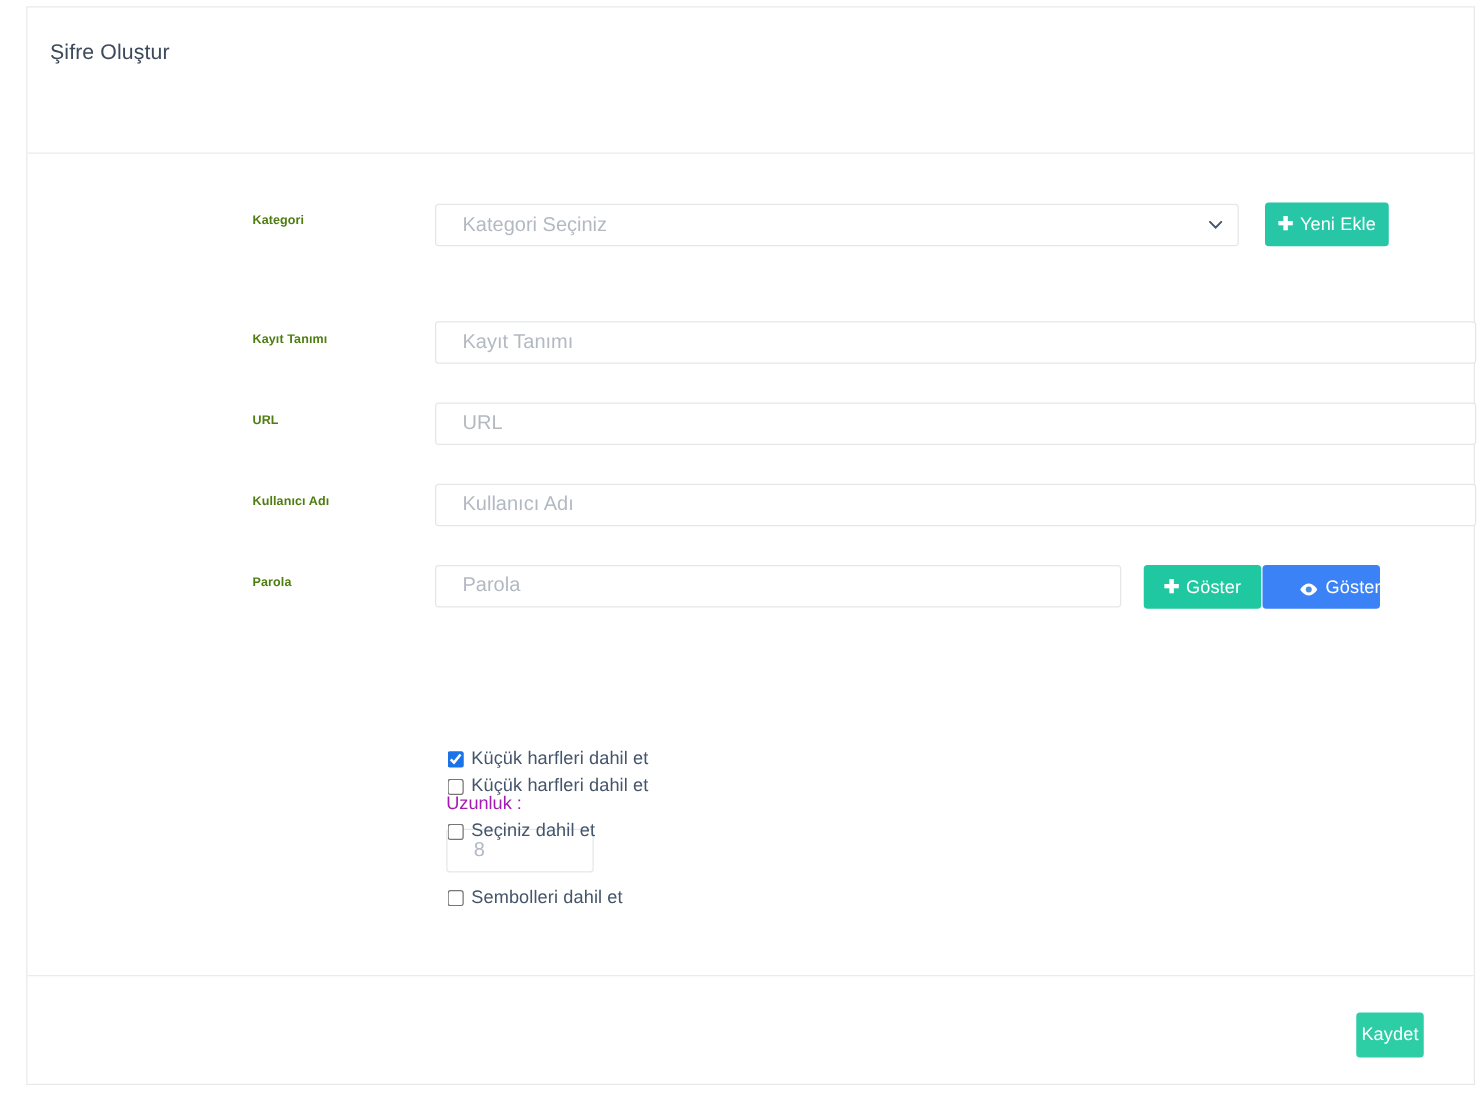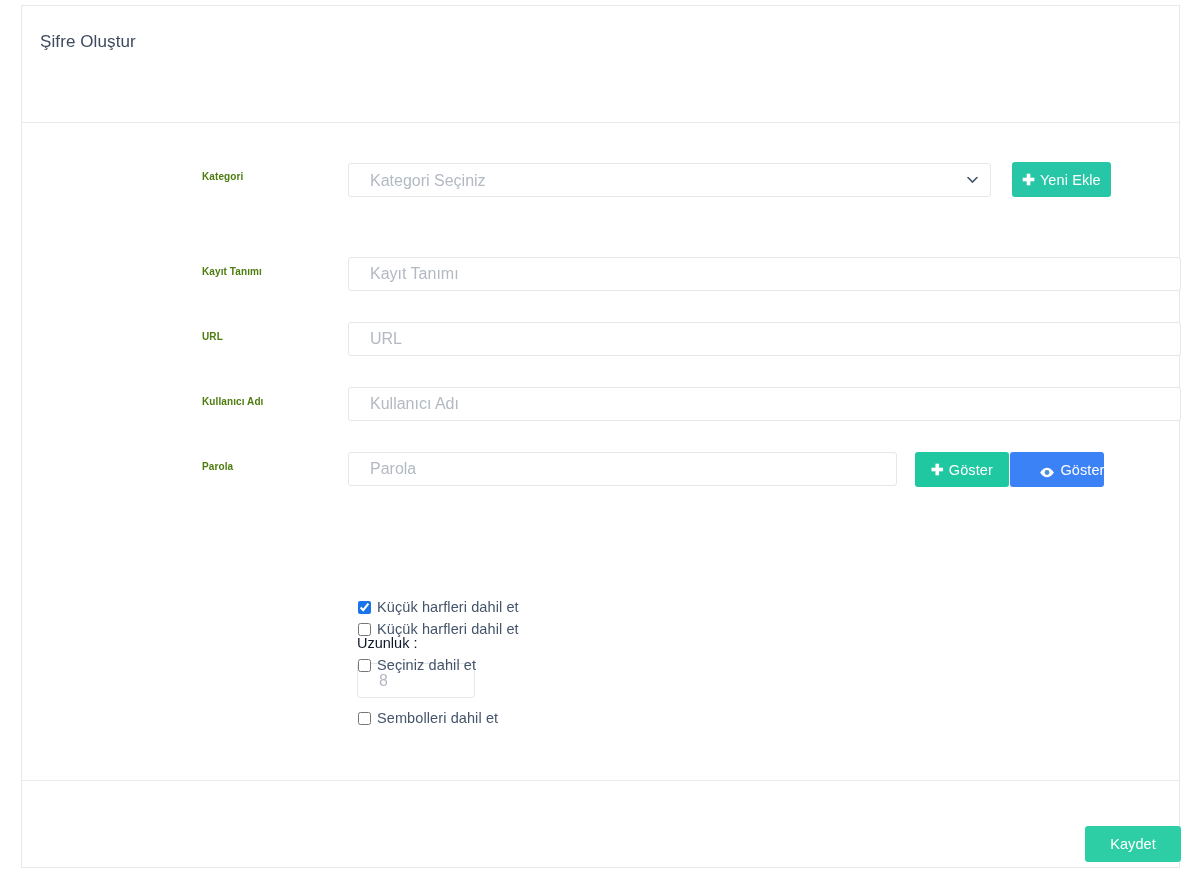--- a/index.html
+++ b/index.html
@@ -148,21 +148,21 @@
     position: relative;
     top: 1px;
   }
 
   
   .length-label {
     position: absolute;
     left: 335px;
     top: 512px;
     font-size: 14.5px;
-    color: #0f172a;
+    color: #a21caf;
     font-weight: normal;
   }
   .check-row {
     position: absolute;
     left: 336px;
     display: flex;
     align-items: center;
     gap: 6px;
     font-size: 14.5px;
     color: #44546a;
@@ -257,19 +257,19 @@
         <label for="opt2">Seçiniz dahil et</label>
       </div>
       <div class="check-row" style="top:563px;margin-top:24px;">
         <input type="checkbox" id="opt3" style="">
         <label for="opt3">Sembolleri dahil et</label>
       </div>
 
     </div>
 
     <div class="card-footer">
-      <button class="btn btn-teal" style="left:1063px; top:29px; width:96px; height:36px; background:#2dcea6;margin-top:16px;">
+      <button class="btn btn-teal" style="left:1063px; top:29px; width:54px; height:36px; background:#2dcea6;">
         <span>Kaydet</span>
       </button>
     </div>
 
   </div>
 </div>
 
 </body></html>

